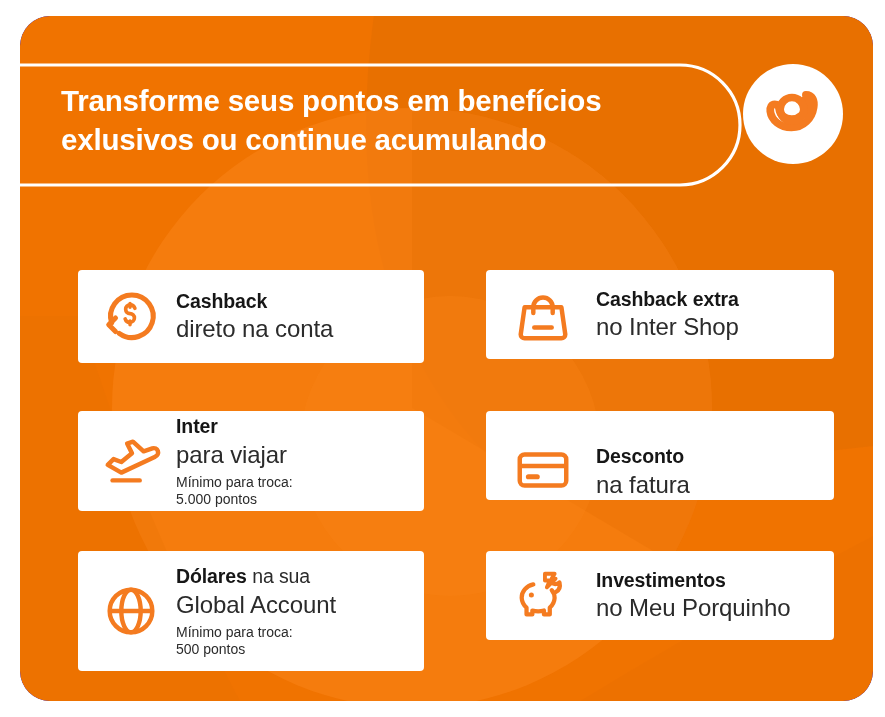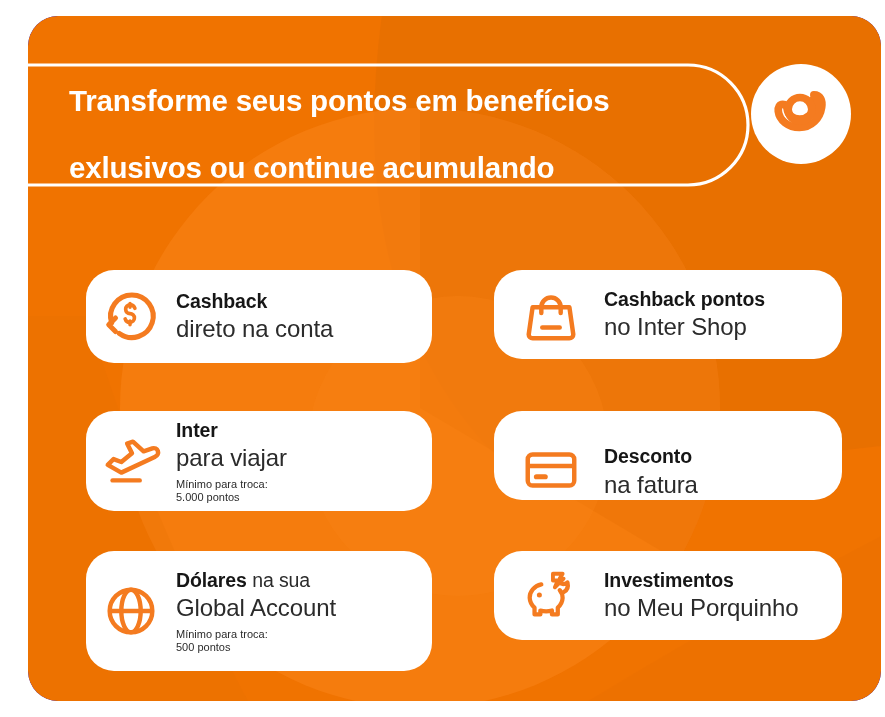--- a/index.html
+++ b/index.html
@@ -5,21 +5,21 @@
   * { box-sizing: border-box; margin: 0; padding: 0; }
   html, body {
     width: 885px; height: 717px;
     background: #ffffff;
     font-family: "Liberation Sans", sans-serif;
     overflow: hidden;
   }
 
   .canvas {
     position: absolute;
-    left: 28px; top: 16px;
+    left: 20px; top: 16px;
     width: 853px; height: 685px;
     background: #4c1d95;
     border-radius: 30px;
     overflow: hidden;
   }
 
   
   .bg-layer { position: absolute; inset: 0; pointer-events: none; }
   .bg-layer svg { display: block; width: 100%; height: 100%; }
 
@@ -37,21 +37,21 @@
   .headline-text {
     position: absolute;
     left: 41px; top: 18px;
     width: 670px;
     color: #ffffff;
     font-size: 29.5px;
     font-weight: bold;
     line-height: 1.33;
     letter-spacing: -0.2px;
   }
-  .headline-text .l2 { display: block; margin-top: 28px; }
+  .headline-text .l2 { display: block; }
 
   
   .logo-badge {
     position: absolute;
     left: 723px; top: 48px;
     width: 100px; height: 100px;
     background: #ffffff;
     border-radius: 50%;
     display: flex; align-items: center; justify-content: center;
   }
@@ -59,24 +59,24 @@
 
   
   .cards {
     position: absolute;
     left: 58px; top: 238px;
     width: 746px; height: 400px;
   }
   .card {
     position: absolute;
     background: #ffffff;
-    border-radius: 28px;
+    border-radius: 4px;
     display: flex;
     align-items: center;
-    padding: 0 10px 0 14px;
+    padding: 0 10px 0 22px;
   }
   .col-l { left: 0px;   width: 346px; }
   .col-r { left: 408px; width: 348px; }
   .row-1 { top: 16px;  }
   .row-2 { top: 157px; }
   .row-3 { top: 297px; }
 
   .card-l1 { height: 93px; }
   .card-l2 { height: 100px; }
   .card-l3 { height: 120px; }
@@ -104,21 +104,21 @@
   .card-title .reg { font-weight: normal; color: #2b2b2b; }
 
   .card-sub {
     font-size: 24px;
     font-weight: normal;
     color: #2b2b2b;
     line-height: 1.3;
     letter-spacing: -0.1px;
   }
   .card-note {
-    font-size: 11px;
+    font-size: 14px;
     font-weight: normal;
     color: #2b2b2b;
     line-height: 1.22;
     margin-top: 4px;
   }
 
   
   .col-r .card-icon { margin-right: 22px; }
   .col-r { padding-left: 26px; }
 </style>
@@ -192,21 +192,21 @@
 
     <div class="card col-r row-1 card-r1">
       <span class="card-icon">
         <svg viewBox="0 0 64 64" aria-hidden="true">
           <path d="M13 24 h38 l4 28 a4 4 0 0 1 -4 4 h-38 a4 4 0 0 1 -4 -4 Z" fill="none" stroke="#F47B20" stroke-width="4.6" stroke-linejoin="round"></path>
           <path d="M22 30 v-6 a10 10 0 0 1 20 0 v6" fill="none" stroke="#F47B20" stroke-width="4.6" stroke-linecap="round"></path>
           <path d="M23 45 h18" stroke="#F47B20" stroke-width="4.6" stroke-linecap="round"></path>
         </svg>
       </span>
       <span class="card-text">
-        <span class="card-title">Cashback pontos</span>
+        <span class="card-title">Cashback extra</span>
         <span class="card-sub" style="display:block">no Inter Shop</span>
       </span>
     </div>
 
     <div class="card col-l row-2 card-l2">
       <span class="card-icon">
         <svg viewBox="0 0 64 64" aria-hidden="true">
           <path d="M8 36 L14 30 L22 33 L33 24 L28 14 L34 12 L45 22 L54 19 a4.5 4.5 0 0 1 3 8.5 L22 44 Z" fill="none" stroke="#F47B20" stroke-width="4.6" stroke-linejoin="round" stroke-linecap="round"></path>
           <path d="M13 52 h28" stroke="#F47B20" stroke-width="4.6" stroke-linecap="round"></path>
         </svg>

